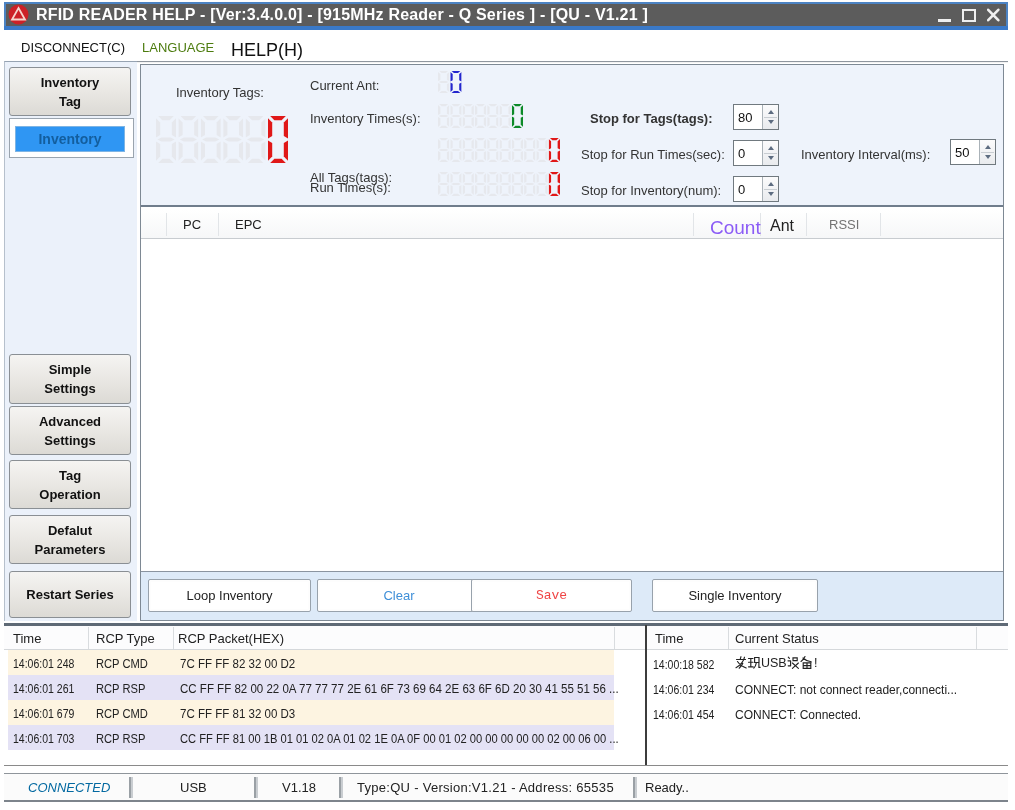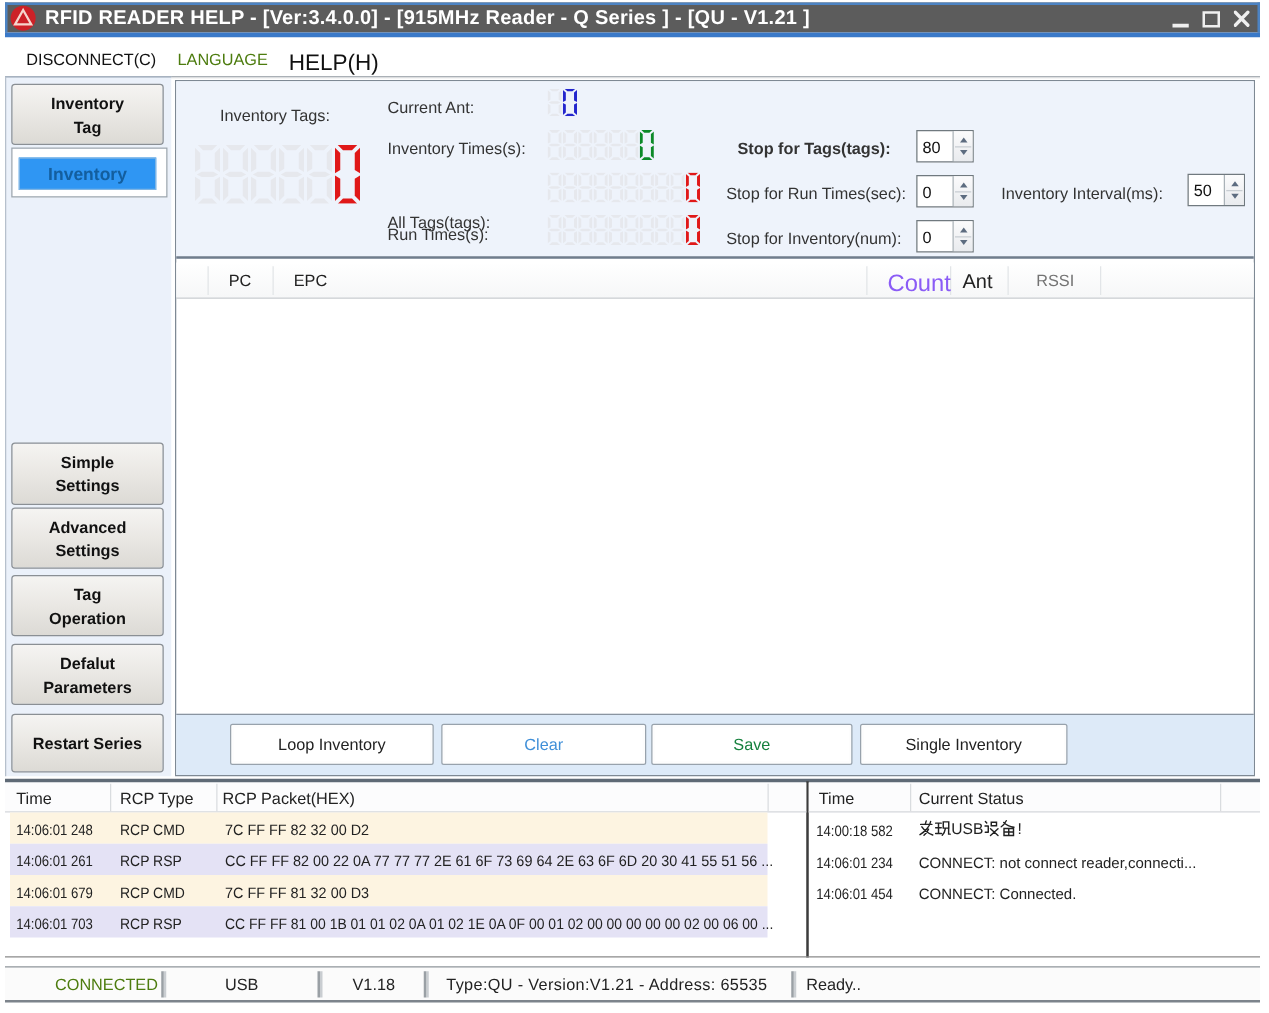--- a/index.html
+++ b/index.html
@@ -9,21 +9,21 @@
 .off{color:#e6e8ed;}
 .red{color:#e01818;}
 .blue{color:#2326cd;}
 .green{color:#0c8a28;}
 .sbtn{position:absolute;left:9px;width:122px;border:1px solid #8a8f94;border-radius:3px;background:linear-gradient(#f5f4f2,#eae8e4 48%,#dcdad5);color:#111;font-weight:bold;font-size:13px;text-align:center;display:flex;align-items:center;justify-content:center;line-height:19px;box-sizing:border-box;}
 .spin{position:absolute;width:46px;height:26px;background:#fff;border:1px solid #70797f;box-sizing:border-box;}
 .spin .val{position:absolute;left:4px;top:5px;font-size:13px;color:#111;}
 .spin .ud{position:absolute;right:0;top:0;width:15px;height:24px;border-left:1px solid #aab2b8;background:linear-gradient(#fbfbfc,#e9ebee);}
 .spin .mid{position:absolute;right:1px;top:12px;width:13px;height:1px;background:#c8cdd2;}
 .spin .ua{position:absolute;right:4px;width:0;height:0;border-left:3.5px solid transparent;border-right:3.5px solid transparent;}
-.btn2{position:absolute;top:579px;height:33px;background:#fff;border:1px solid #98a2ac;border-radius:2px;box-shadow:inset 0 0 0 2px #fdfdfd;font-size:13px;display:flex;align-items:center;justify-content:center;box-sizing:border-box;color:#222;margin-left:36px;}
+.btn2{position:absolute;top:579px;height:33px;background:#fff;border:1px solid #98a2ac;border-radius:2px;box-shadow:inset 0 0 0 2px #fdfdfd;font-size:13px;display:flex;align-items:center;justify-content:center;box-sizing:border-box;color:#222;}
 .hsep{position:absolute;top:627px;width:1px;height:22px;background:#d9dcdf;}
 .sep2{position:absolute;top:777px;width:4px;height:21px;border-left:2px solid #9aa0a5;border-right:2px solid #c9cdd1;box-sizing:border-box;}
 .st{position:absolute;top:780px;font-size:13px;color:#222;white-space:nowrap;}
 .logt{position:absolute;font-size:12px;color:#222;white-space:nowrap;}
 .tm{transform:scaleX(.875);transform-origin:left;}
 .ty{transform:scaleX(.93);transform-origin:left;}
 .hx{transform:scaleX(.96);transform-origin:left;}
 </style>
 </head>
 <body>
@@ -179,21 +179,21 @@
 <div class="abs" style="left:880px;top:213px;width:1px;height:23px;background:#e2e5e8;"></div>
 <div class="abs" style="left:183px;top:217px;font-size:13px;color:#222;">PC</div>
 <div class="abs" style="left:235px;top:217px;font-size:13px;color:#222;">EPC</div>
 <div class="abs" style="left:710px;top:217px;font-size:19px;color:#8b5cf6;">Count</div>
 <div class="abs" style="left:770px;top:217px;font-size:16px;color:#222;">Ant</div>
 <div class="abs" style="left:829px;top:217px;font-size:13px;color:#737373;">RSSI</div>
 
 <div class="abs" style="left:141px;top:571px;width:862px;height:49px;background:#ddeaf8;border-top:1px solid #8a94a0;box-sizing:border-box;"></div>
 <div class="btn2" style="left:148px;width:163px;">Loop Inventory</div>
 <div class="btn2" style="left:317px;width:164px;color:#3f8fd8;">Clear</div>
-<div class="btn2" style="left:485px;width:161px;color:#15803d;">Save</div>
+<div class="btn2" style="left:471px;width:161px;color:#ef4444;font-family:Liberation Mono, monospace;">Save</div>
 <div class="btn2" style="left:652px;width:166px;">Single Inventory</div>
 
 <div class="abs" style="left:4px;top:623px;width:1004px;height:3px;background:#5f6a76;"></div>
 <div class="abs" style="left:645px;top:625px;width:2px;height:141px;background:#3c3c3c;"></div>
 <div class="abs" style="left:4px;top:765px;width:1004px;height:1px;background:#8a8a8a;"></div>
 
 <div class="abs" style="left:4px;top:626px;width:641px;height:24px;background:#fcfcfd;border-bottom:1px solid #d5d8db;box-sizing:border-box;"></div>
 <div class="hsep" style="left:88px;"></div>
 <div class="hsep" style="left:173px;"></div>
 <div class="hsep" style="left:614px;"></div>
@@ -239,21 +239,21 @@
       <path d="M5,0.6 C4,2.6 2.5,4.4 1,5.4 M3,2 C5.2,4.2 8.2,5.4 11.2,5.8 M3.2,6.8 H10.8 V12.4 H3.2 Z M7,6.8 V12.4 M3.2,9.6 H10.8"></path>
     </g>
 <text x="79" y="11.2" font-size="12.5" fill="#222" stroke="none" font-family="Liberation Sans, sans-serif">!</text>
 </svg>
 <div class="logt tm" style="left:653px;top:683px;">14:06:01 234</div>
 <div class="logt" style="left:735px;top:683px;">CONNECT: not connect reader,connecti...</div>
 <div class="logt tm" style="left:653px;top:708px;">14:06:01 454</div>
 <div class="logt" style="left:735px;top:708px;">CONNECT: Connected.</div>
 
 <div class="abs" style="left:4px;top:773px;width:1004px;height:29px;background:#fbfbfb;border-top:1px solid #8f959b;border-bottom:2px solid #7d848c;box-sizing:border-box;"></div>
-<div class="st" style="left:44px;color:#4d7c0f;">CONNECTED</div>
+<div class="st" style="left:28px;color:#0369a1;font-style:italic;">CONNECTED</div>
 <div class="sep2" style="left:129px;"></div>
 <div class="st" style="left:180px;">USB</div>
 <div class="sep2" style="left:254px;"></div>
 <div class="st" style="left:282px;">V1.18</div>
 <div class="sep2" style="left:339px;"></div>
 <div class="st" style="left:357px;letter-spacing:0.28px;">Type:QU - Version:V1.21 - Address: 65535</div>
 <div class="sep2" style="left:633px;"></div>
 <div class="st" style="left:645px;">Ready..</div>
 
 </body></html>

